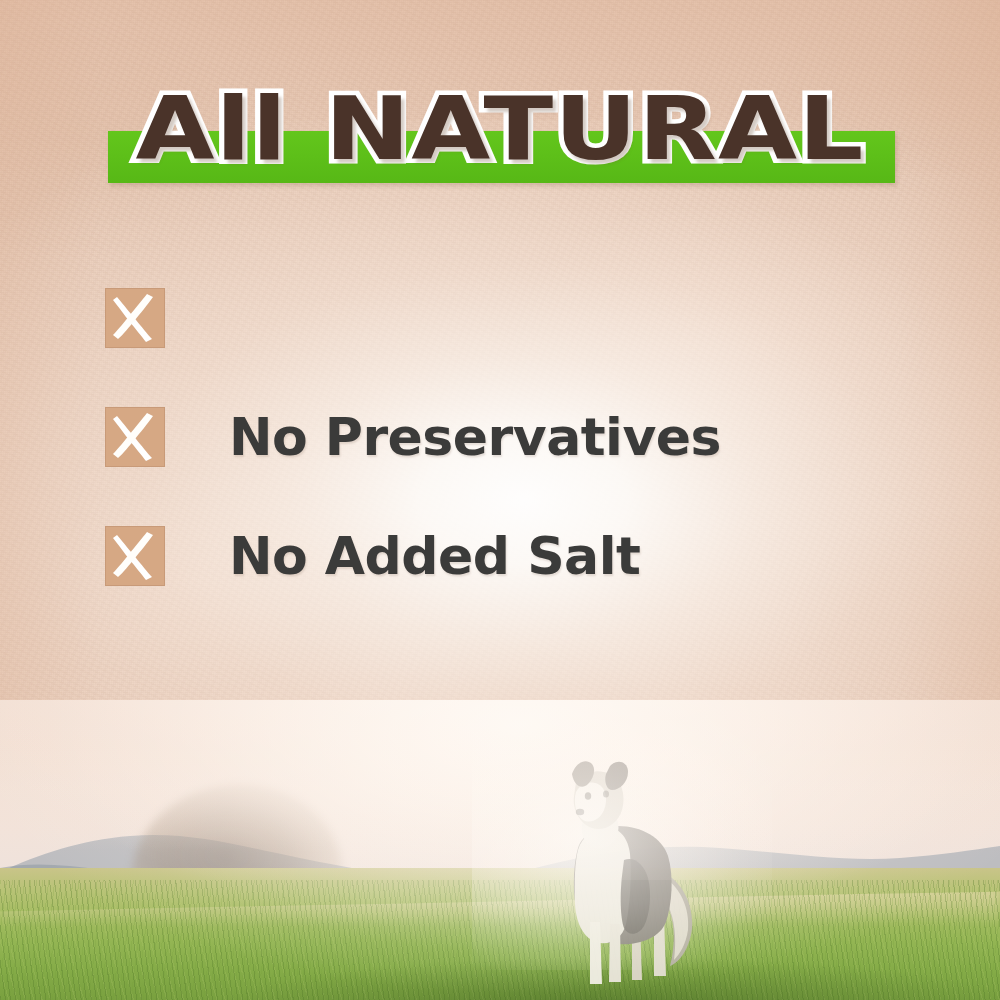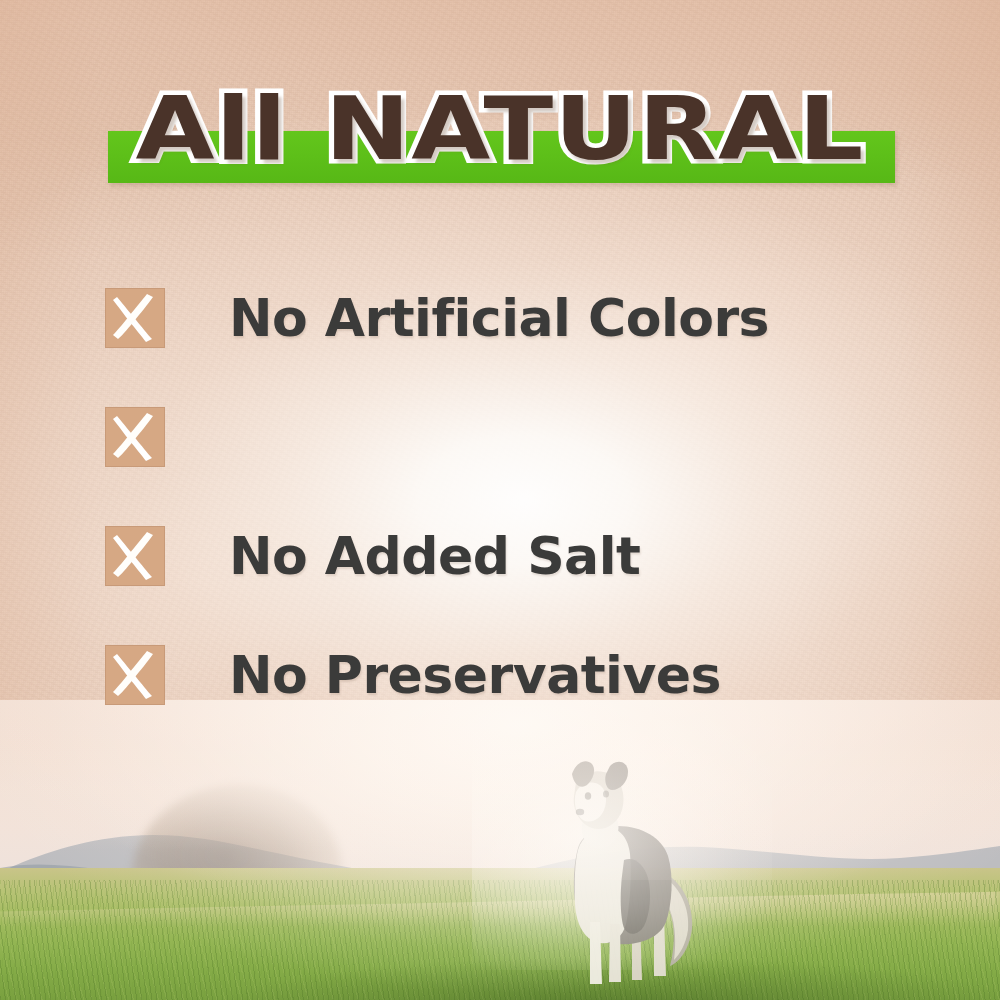--- a/index.html
+++ b/index.html
@@ -322,62 +322,51 @@
 
   <div class="center-glow"></div>
 
   <div id="title-block">
     <div class="title-band"></div>
     <div class="title-text">All NATURAL</div>
   </div>
 
   <div id="feature-list">
 
+
     <div class="feature-row">
       <div class="checkbox">
         <svg class="x-svg" viewBox="0 0 60 60">
           <path d="M12,9 C18,16 26,26 31,32 C36,38 43,47 47,51
                    L41,54 C37,49 30,40 25,34 C20,28 13,18 8,12 Z" fill="#ffffff"></path>
           <path d="M48,9 C43,16 35,26 30,32 C25,38 18,47 13,51
                    L8,47 C13,42 20,33 25,27 C30,21 37,12 42,6 Z" fill="#fffefb"></path>
         </svg>
       </div>
-      <div class="feature-label">No Artificial Colors</div>
     </div>
 
     <div class="feature-row">
       <div class="checkbox">
         <svg class="x-svg" viewBox="0 0 60 60">
           <path d="M12,9 C18,16 26,26 31,32 C36,38 43,47 47,51
                    L41,54 C37,49 30,40 25,34 C20,28 13,18 8,12 Z" fill="#ffffff"></path>
           <path d="M48,9 C43,16 35,26 30,32 C25,38 18,47 13,51
                    L8,47 C13,42 20,33 25,27 C30,21 37,12 42,6 Z" fill="#fffefb"></path>
         </svg>
       </div>
+      <div class="feature-label">No Preservatives</div>
     </div>
 
     <div class="feature-row">
       <div class="checkbox">
         <svg class="x-svg" viewBox="0 0 60 60">
           <path d="M12,9 C18,16 26,26 31,32 C36,38 43,47 47,51
                    L41,54 C37,49 30,40 25,34 C20,28 13,18 8,12 Z" fill="#ffffff"></path>
           <path d="M48,9 C43,16 35,26 30,32 C25,38 18,47 13,51
                    L8,47 C13,42 20,33 25,27 C30,21 37,12 42,6 Z" fill="#fffefb"></path>
         </svg>
       </div>
       <div class="feature-label">No Added Salt</div>
     </div>
 
-    <div class="feature-row">
-      <div class="checkbox">
-        <svg class="x-svg" viewBox="0 0 60 60">
-          <path d="M12,9 C18,16 26,26 31,32 C36,38 43,47 47,51
-                   L41,54 C37,49 30,40 25,34 C20,28 13,18 8,12 Z" fill="#ffffff"></path>
-          <path d="M48,9 C43,16 35,26 30,32 C25,38 18,47 13,51
-                   L8,47 C13,42 20,33 25,27 C30,21 37,12 42,6 Z" fill="#fffefb"></path>
-        </svg>
-      </div>
-      <div class="feature-label">No Preservatives</div>
-    </div>
-
   </div>
 
 </div>
 
 </body></html>

